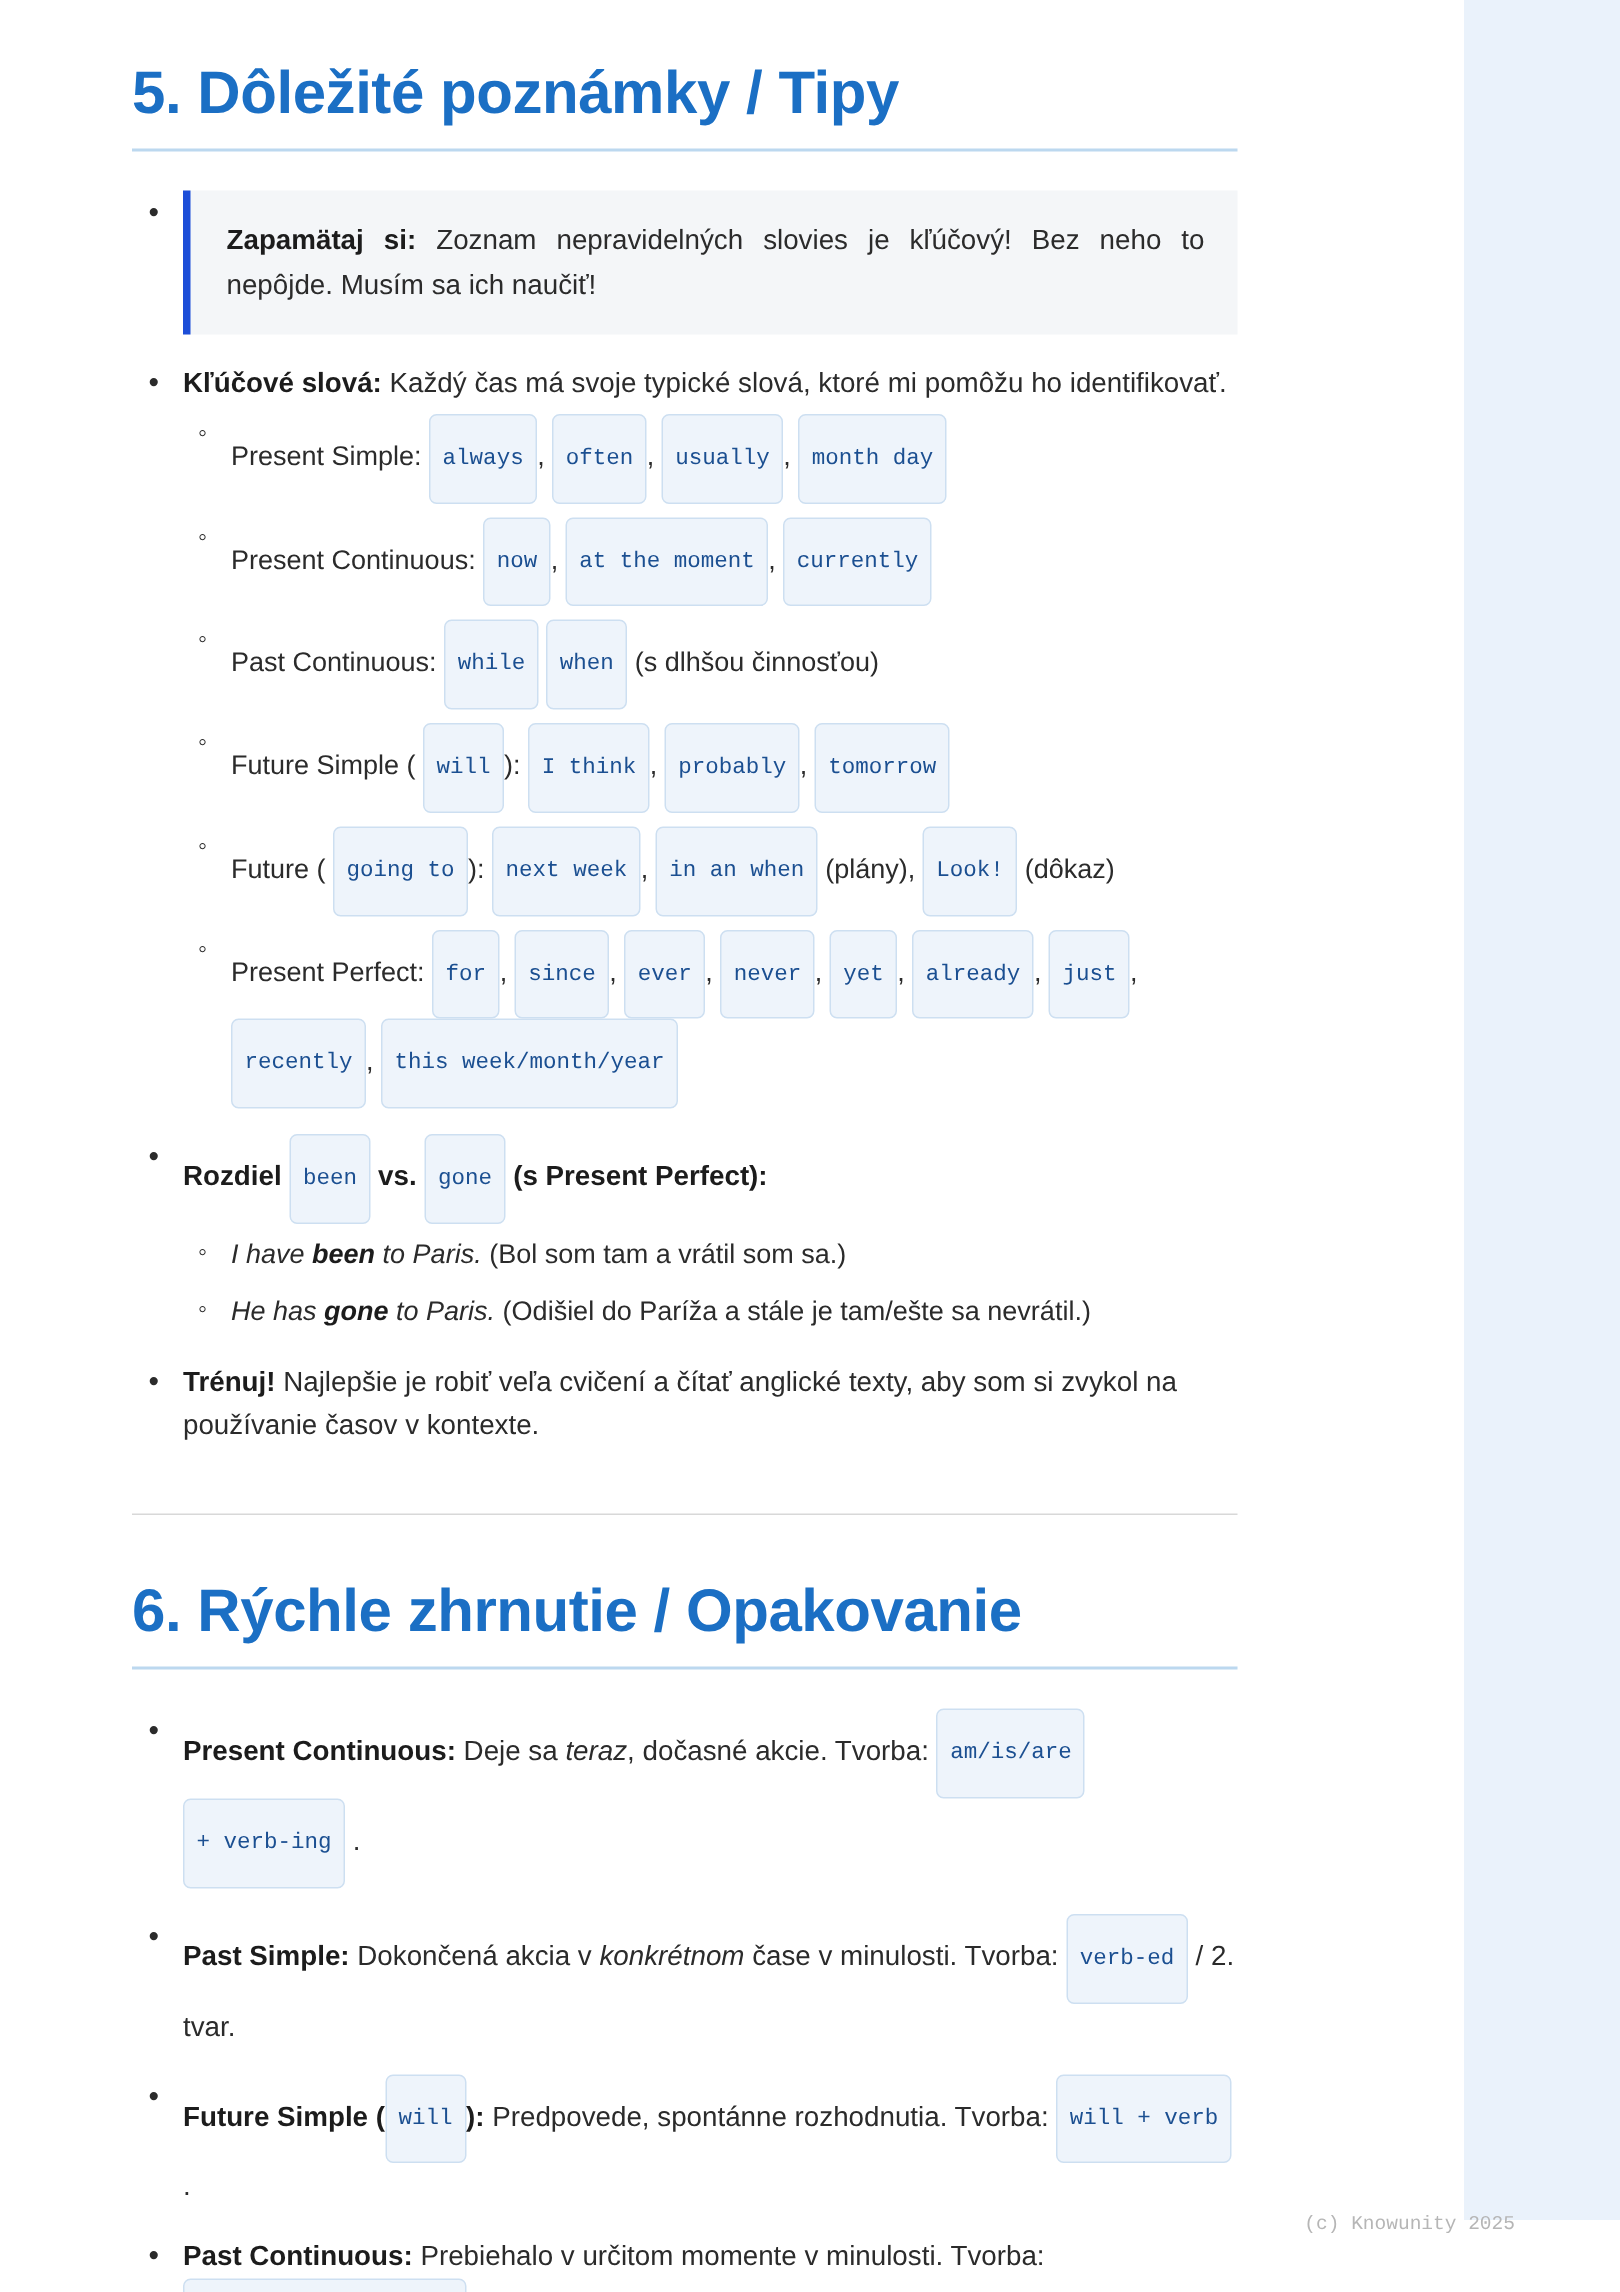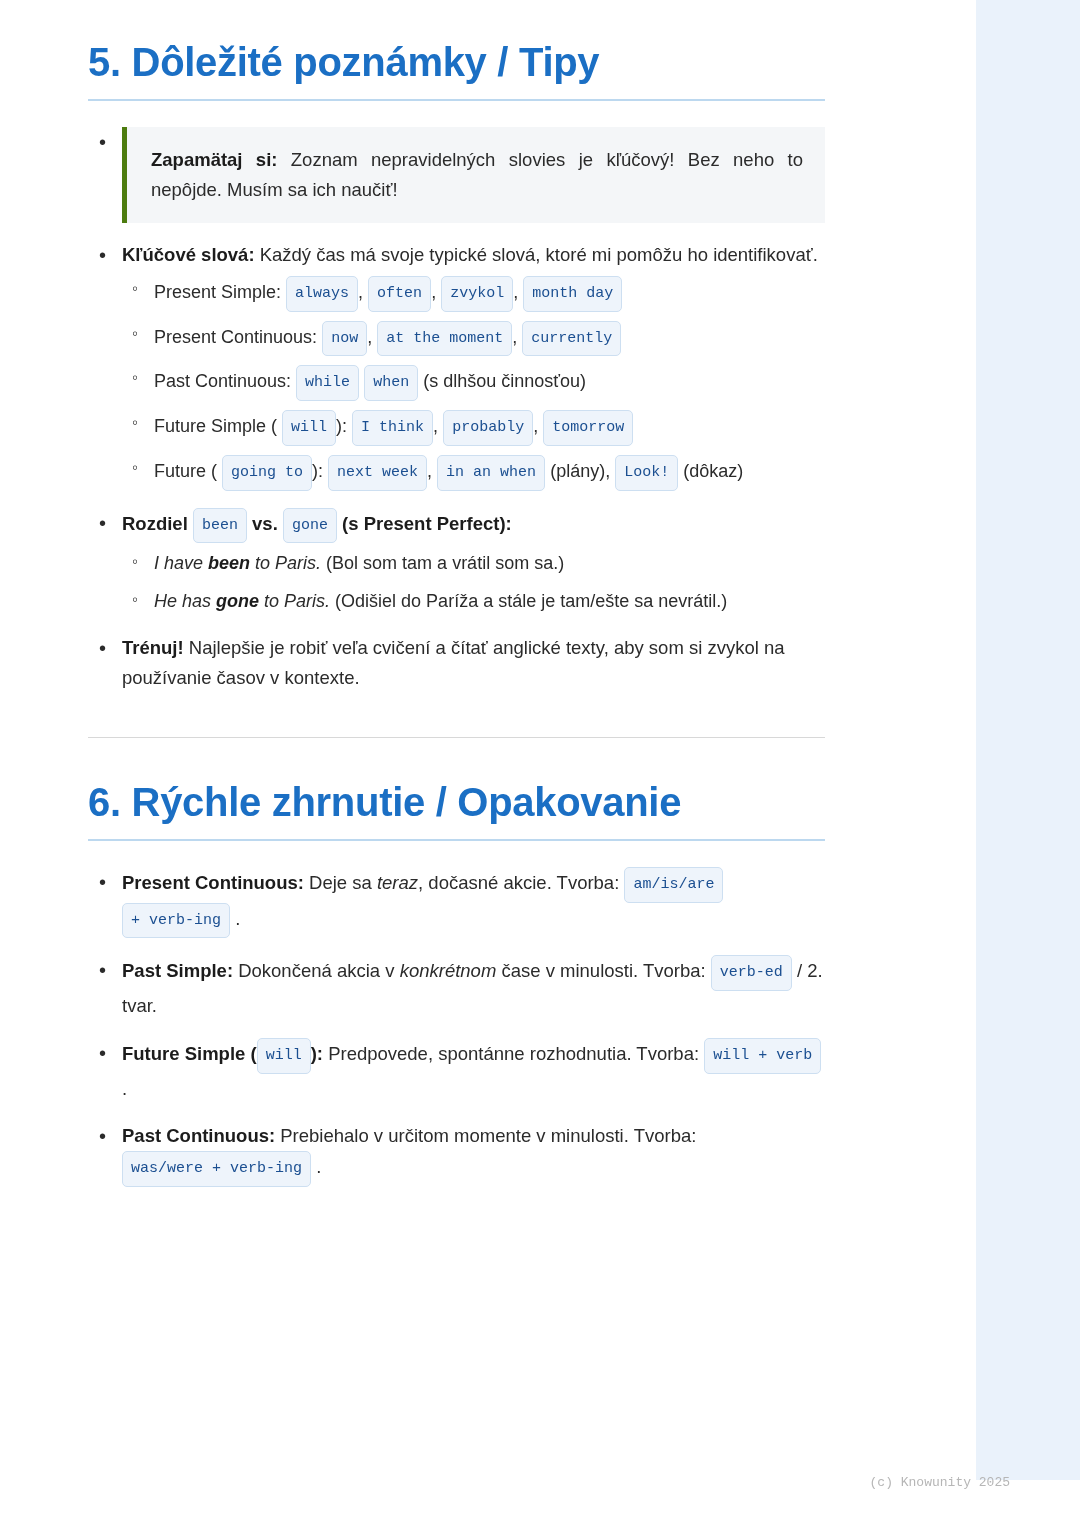--- a/index.html
+++ b/index.html
@@ -105,29 +105,29 @@
   em, i { font-style: italic; }
 
   code.kw {
     display: inline-block;
     font-family: "Liberation Mono", monospace;
     font-size: 15px;
     background: #eef4fb;
     color: #1b4f91;
     border: 1px solid #cddff1;
     border-radius: 5px;
-    padding: 6px 8px;
+    padding: 18px 8px;
     line-height: 1.45;
     white-space: nowrap;
     vertical-align: 1px;
   }
 
   .callout {
     background: #f4f6f8;
-    border-left: 5px solid #4d7c0f;
+    border-left: 5px solid #1d4ed8;
     padding: 18px 22px 18px 24px;
     margin: 2px 0 6px 0;
     font-size: 18.5px;
     line-height: 1.62;
     text-align: justify;
   }
 
   .footer-credit {
     position: absolute;
     right: 70px;
@@ -158,21 +158,21 @@
 
     <li>
       <strong>Kľúčové slová:</strong><span> Každý čas má svoje typické slová, ktoré mi pomôžu ho identifikovať.</span>
 
       <ul class="lvl2">
 
         <li>
           <span>Present Simple:</span>
           <code class="kw">always</code>,
           <code class="kw">often</code>,
-          <code class="kw">zvykol</code>,
+          <code class="kw">usually</code>,
           <code class="kw">month day</code>
         </li>
 
         <li>
           <span>Present Continuous:</span>
           <code class="kw">now</code>,
           <code class="kw">at the moment</code>,
           <code class="kw">currently</code>
         </li>
 
@@ -195,20 +195,32 @@
         <li>
           <span>Future (</span>
           <code class="kw">going to</code><span>):</span>
           <code class="kw">next week</code>,
           <code class="kw">in an when</code>
           <span>(plány),</span>
           <code class="kw">Look!</code>
           <span>(dôkaz)</span>
         </li>
 
+        <li>
+          <span>Present Perfect:</span>
+          <code class="kw">for</code>,
+          <code class="kw">since</code>,
+          <code class="kw">ever</code>,
+          <code class="kw">never</code>,
+          <code class="kw">yet</code>,
+          <code class="kw">already</code>,
+          <code class="kw">just</code>,
+          <code class="kw">recently</code>,
+          <code class="kw">this week/month/year</code>
+        </li>
 
       </ul>
     </li>
 
     <li>
       <strong>Rozdiel </strong><code class="kw">been</code><strong> vs. </strong><code class="kw">gone</code><strong> (s Present Perfect):</strong>
 
       <ul class="lvl2">
         <li>
           <em><span>I have </span><strong>been</strong><span> to Paris.</span></em><span> (Bol som tam a vrátil som sa.)</span>

